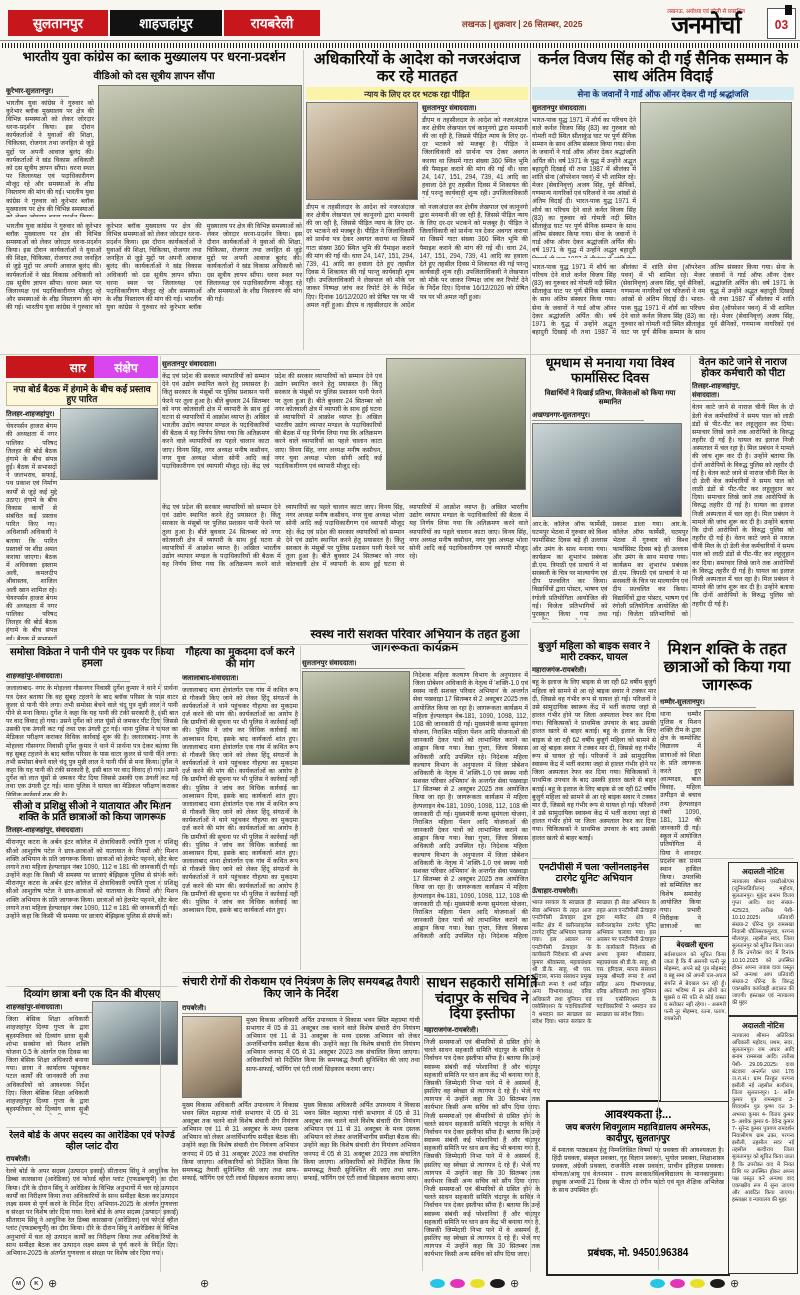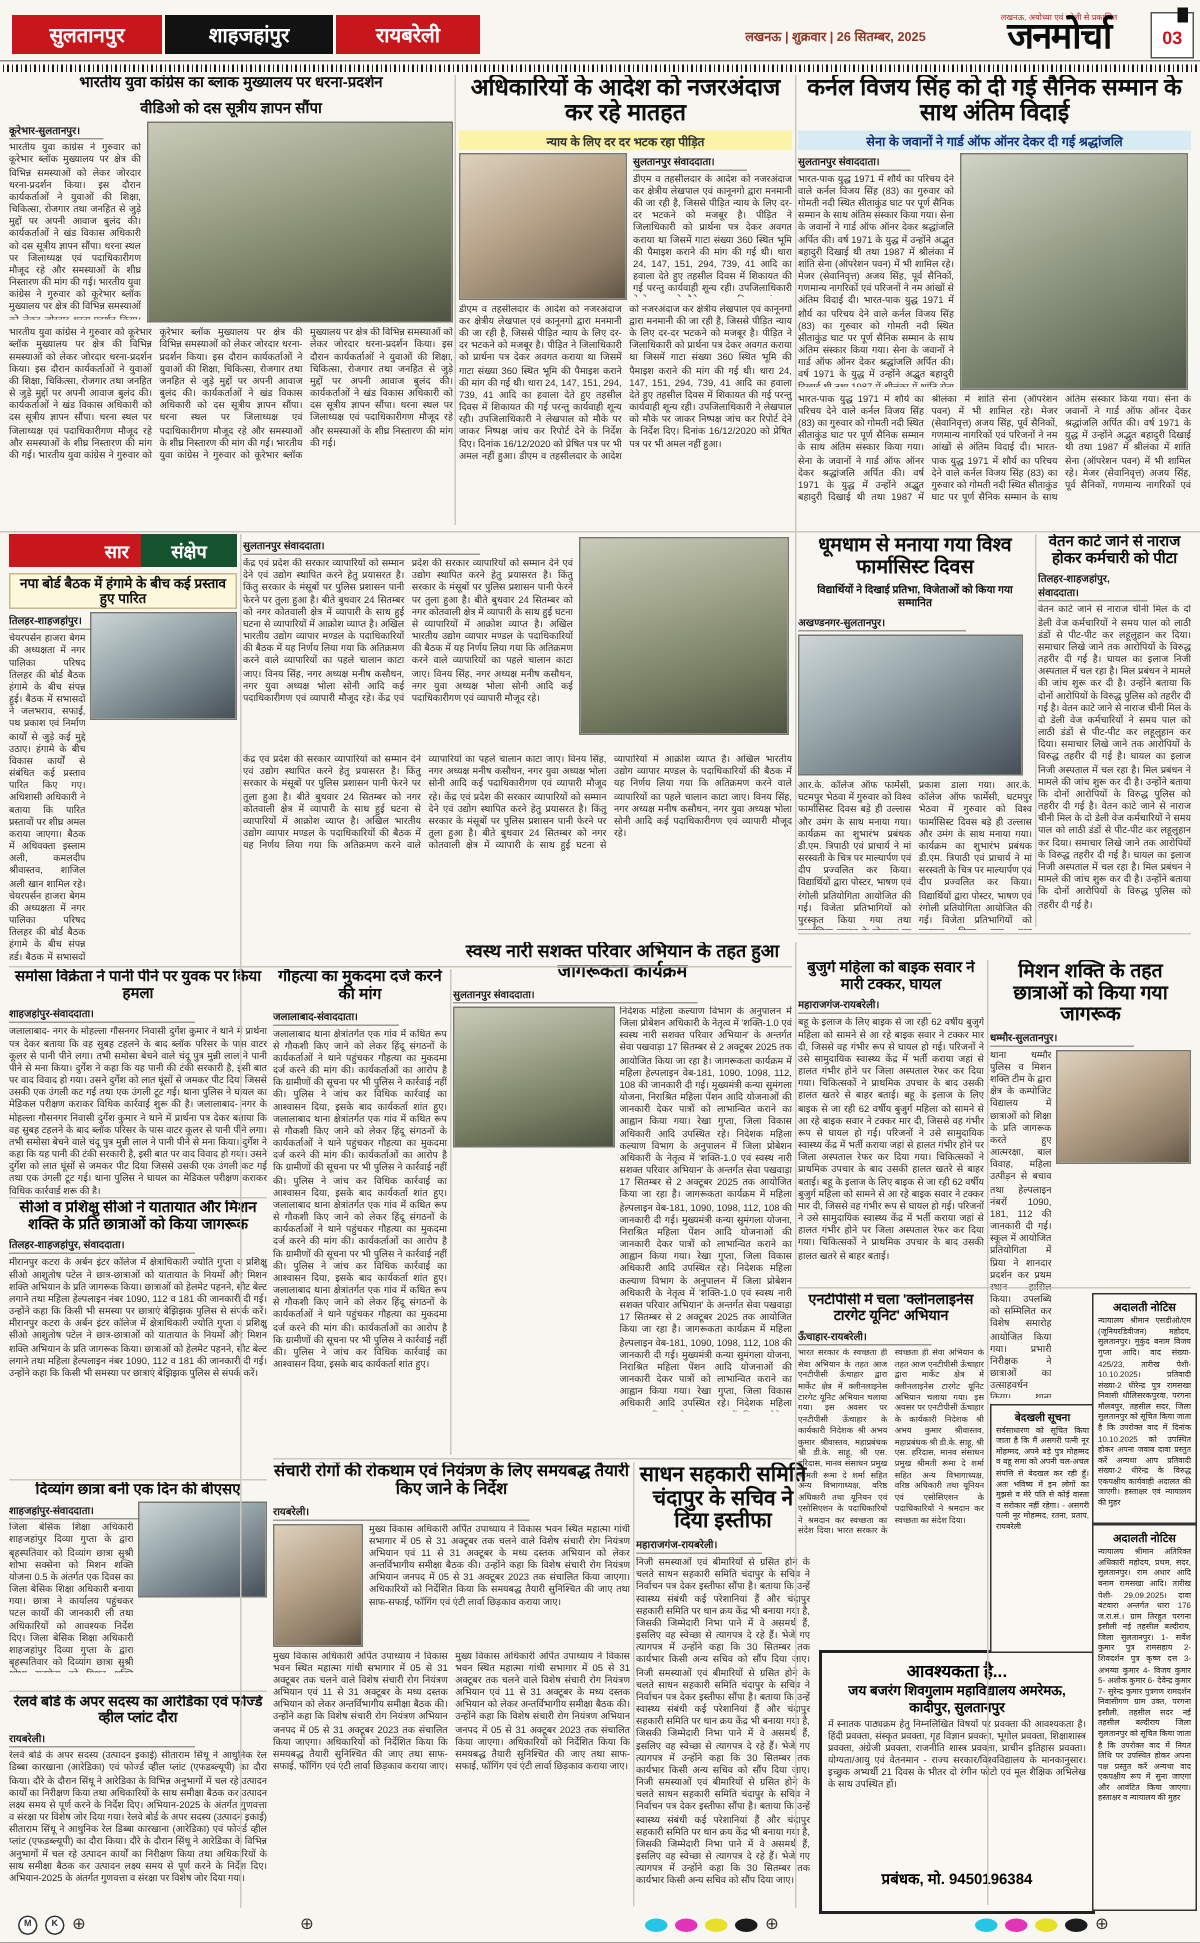--- a/index.html
+++ b/index.html
@@ -3,21 +3,21 @@
 <meta charset="utf-8">
 <style>
   html,body{margin:0;padding:0;background:#6e6e6e;}
   .page{position:relative;width:800px;height:1295px;margin:0 auto;background:#f8f6f0;
         font-family:"Liberation Sans",sans-serif;overflow:hidden;box-shadow:0 0 10px rgba(0,0,0,.5);}
   .tab{position:absolute;top:10px;height:26px;display:flex;align-items:center;justify-content:center;
        color:#fff;font-weight:700;font-size:13.5px;}
   .tab-red{background:#c8161d;}
   .tab-black{background:#121212;}
   .dateline{position:absolute;left:462px;top:18px;width:190px;font-size:8.5px;font-weight:700;
-            color:#8d3a28;text-align:center;}
+            color:#8d3a28;text-align:left;}
   .tagline{position:absolute;left:650px;top:7px;width:112px;font-size:5.5px;color:#c8161d;text-align:center;overflow:hidden;white-space:nowrap;}
   .mast{position:absolute;left:648px;top:13px;width:116px;font-size:24px;font-weight:800;color:#0d0d0d;
         text-align:center;letter-spacing:-1px;line-height:1;}
   .pagebox{position:absolute;left:767px;top:8px;width:27px;height:29px;background:#fff;border:1px solid #555;}
   .pagenum{display:block;margin-top:9px;text-align:center;font-size:12px;font-weight:800;color:#c8161d;}
   .pin{position:absolute;right:3px;top:-4px;width:7px;height:10px;background:#111;}
   .toprule{position:absolute;left:0;top:40px;width:800px;height:1px;background:#888;}
   .barcode{position:absolute;left:2px;top:43px;width:796px;height:5px;
            background:repeating-linear-gradient(90deg,#1c1c1c 0 1px,transparent 1px 3px);}
   .art{position:absolute;overflow:hidden;}
@@ -37,21 +37,21 @@
   .p-warm{background:linear-gradient(150deg,#ddd2bd,#b7a289 45%,#8a7a64 80%,#5f5344);}
   .p-cold{background:linear-gradient(150deg,#cdd6d8,#98a7aa 40%,#68757d 75%,#474f57);}
   .p-crowd{background:linear-gradient(165deg,#c9cbb8,#a0a58c 35%,#767d62 70%,#4e5442);}
   .fr{float:right;margin:0 0 2px 3px;}
   .fl{float:left;margin:0 3px 2px 0;}
   .vl{position:absolute;width:1px;background:#ccc8bd;}
   .hrl{position:absolute;height:1px;background:#ccc8bd;}
   .sarbar{position:absolute;left:6px;top:356px;width:152px;height:22px;display:flex;}
   .sar-red{flex:1;background:#c8161d;color:#fff;font-weight:700;font-size:12px;display:flex;
            align-items:center;justify-content:flex-end;padding-right:8px;}
-  .sar-black{width:64px;background:#14532d;color:#fff;font-weight:700;font-size:12px;display:flex;
+  .sar-black{width:64px;background:#d946ef;color:#fff;font-weight:700;font-size:12px;display:flex;
              align-items:center;justify-content:center;}
   .boxedhl{background:#fdf8dc;border:1px solid #c9b98a;padding:1px;}
   .box{border:1px solid #333;background:#faf8f2;padding:2px 3px;}
   .box2{border:2px solid #222;background:#faf8f2;padding:3px 4px;}
   .notice-t{font-weight:700;text-align:center;font-size:7.5px;margin:1px 0 2px;color:#111;}
   .notice-b{font-size:5.3px;line-height:1.35;text-align:justify;color:#222;}
   .ad-t1{font-weight:700;text-align:center;font-size:11.5px;margin:1px 0;}
   .ad-t2{font-weight:700;text-align:center;font-size:9px;line-height:1.2;margin:1px 0 2px;}
   .ad-f{font-weight:800;text-align:center;font-size:10px;margin-top:3px;}
   .pmgroup{position:absolute;top:1277px;display:flex;gap:5px;align-items:center;height:12px;}
@@ -80,21 +80,21 @@
   <div class="tagline">लखनऊ, अयोध्या एवं बरेली से प्रकाशित</div>
   <div class="mast">जनमोर्चा</div>
   <div class="pagebox">
     <span class="pin"></span>
     <span class="pagenum">03</span>
   </div>
   <div class="toprule"></div>
   <div class="barcode"></div>
 
   <section class="art" style="left:6px;top:50px;width:296px;height:302px">
-    <h1 class="hl" style="font-size:10px">भारतीय युवा कांग्रेस का ब्लाक मुख्यालय पर धरना-प्रदर्शन</h1>
+    <h1 class="hl" style="font-size:13px">भारतीय युवा कांग्रेस का ब्लाक मुख्यालय पर धरना-प्रदर्शन</h1>
     <div class="sub sub-plain">वीडिओ को दस सूत्रीय ज्ञापन सौंपा</div>
     <div class="row">
       <div style="width:88px;flex:none">
         <div class="byline">कूरेभार-सुलतानपुर।</div>
         <div class="body" style="height:118px">भारतीय युवा कांग्रेस ने गुरुवार को कूरेभार ब्लॉक मुख्यालय पर क्षेत्र की विभिन्न समस्याओं को लेकर जोरदार धरना-प्रदर्शन किया। इस दौरान कार्यकर्ताओं ने युवाओं की शिक्षा, चिकित्सा, रोजगार तथा जनहित से जुड़े मुद्दों पर अपनी आवाज बुलंद की। कार्यकर्ताओं ने खंड विकास अधिकारी को दस सूत्रीय ज्ञापन सौंपा। धरना स्थल पर जिलाध्यक्ष एवं पदाधिकारीगण मौजूद रहे और समस्याओं के शीघ्र निस्तारण की मांग की गई। भारतीय युवा कांग्रेस ने गुरुवार को कूरेभार ब्लॉक मुख्यालय पर क्षेत्र की विभिन्न समस्याओं को लेकर जोरदार धरना-प्रदर्शन किया। इस दौरान कार्यकर्ताओं ने युवाओं की शिक्षा, चिकित्सा, रोजगार तथा जनहित से जुड़े मुद्दों पर अपनी आवाज बुलंद की। कार्यकर्ताओं ने खंड विकास अधिकारी को दस सूत्रीय ज्ञापन सौंपा। धरना स्थल पर जिलाध्यक्ष एवं पदाधिकारीगण मौजूद रहे और समस्याओं के शीघ्र निस्तारण की मांग की गई।</div>
       </div>
       <div class="photo p-crowd" style="width:202px;height:132px"></div>
     </div>
     <div class="body c3" style="height:142px;margin-top:3px">भारतीय युवा कांग्रेस ने गुरुवार को कूरेभार ब्लॉक मुख्यालय पर क्षेत्र की विभिन्न समस्याओं को लेकर जोरदार धरना-प्रदर्शन किया। इस दौरान कार्यकर्ताओं ने युवाओं की शिक्षा, चिकित्सा, रोजगार तथा जनहित से जुड़े मुद्दों पर अपनी आवाज बुलंद की। कार्यकर्ताओं ने खंड विकास अधिकारी को दस सूत्रीय ज्ञापन सौंपा। धरना स्थल पर जिलाध्यक्ष एवं पदाधिकारीगण मौजूद रहे और समस्याओं के शीघ्र निस्तारण की मांग की गई। भारतीय युवा कांग्रेस ने गुरुवार को कूरेभार ब्लॉक मुख्यालय पर क्षेत्र की विभिन्न समस्याओं को लेकर जोरदार धरना-प्रदर्शन किया। इस दौरान कार्यकर्ताओं ने युवाओं की शिक्षा, चिकित्सा, रोजगार तथा जनहित से जुड़े मुद्दों पर अपनी आवाज बुलंद की। कार्यकर्ताओं ने खंड विकास अधिकारी को दस सूत्रीय ज्ञापन सौंपा। धरना स्थल पर जिलाध्यक्ष एवं पदाधिकारीगण मौजूद रहे और समस्याओं के शीघ्र निस्तारण की मांग की गई। भारतीय युवा कांग्रेस ने गुरुवार को कूरेभार ब्लॉक मुख्यालय पर क्षेत्र की विभिन्न समस्याओं को लेकर जोरदार धरना-प्रदर्शन किया। इस दौरान कार्यकर्ताओं ने युवाओं की शिक्षा, चिकित्सा, रोजगार तथा जनहित से जुड़े मुद्दों पर अपनी आवाज बुलंद की। कार्यकर्ताओं ने खंड विकास अधिकारी को दस सूत्रीय ज्ञापन सौंपा। धरना स्थल पर जिलाध्यक्ष एवं पदाधिकारीगण मौजूद रहे और समस्याओं के शीघ्र निस्तारण की मांग की गई।</div>
   </section>
@@ -191,21 +191,21 @@
     </div>
   </section>
 
   <section class="art" style="left:532px;top:640px;width:124px;height:216px">
     <h2 class="hl" style="font-size:10px">बुजुर्ग महिला को बाइक सवार ने मारी टक्कर, घायल</h2>
     <div class="byline">महाराजगंज-रायबरेली।</div>
     <div class="body" style="height:168px">बहू के इलाज के लिए बाइक से जा रही 62 वर्षीय बुजुर्ग महिला को सामने से आ रहे बाइक सवार ने टक्कर मार दी, जिससे वह गंभीर रूप से घायल हो गई। परिजनों ने उसे सामुदायिक स्वास्थ्य केंद्र में भर्ती कराया जहां से हालत गंभीर होने पर जिला अस्पताल रेफर कर दिया गया। चिकित्सकों ने प्राथमिक उपचार के बाद उसकी हालत खतरे से बाहर बताई। बहू के इलाज के लिए बाइक से जा रही 62 वर्षीय बुजुर्ग महिला को सामने से आ रहे बाइक सवार ने टक्कर मार दी, जिससे वह गंभीर रूप से घायल हो गई। परिजनों ने उसे सामुदायिक स्वास्थ्य केंद्र में भर्ती कराया जहां से हालत गंभीर होने पर जिला अस्पताल रेफर कर दिया गया। चिकित्सकों ने प्राथमिक उपचार के बाद उसकी हालत खतरे से बाहर बताई। बहू के इलाज के लिए बाइक से जा रही 62 वर्षीय बुजुर्ग महिला को सामने से आ रहे बाइक सवार ने टक्कर मार दी, जिससे वह गंभीर रूप से घायल हो गई। परिजनों ने उसे सामुदायिक स्वास्थ्य केंद्र में भर्ती कराया जहां से हालत गंभीर होने पर जिला अस्पताल रेफर कर दिया गया। चिकित्सकों ने प्राथमिक उपचार के बाद उसकी हालत खतरे से बाहर बताई।</div>
   </section>
 
   <section class="art" style="left:660px;top:640px;width:134px;height:292px">
-    <h2 class="hl" style="font-size:13px">मिशन शक्ति के तहत छात्राओं को किया गया जागरूक</h2>
+    <h2 class="hl" style="font-size:16px">मिशन शक्ति के तहत छात्राओं को किया गया जागरूक</h2>
     <div class="byline">धम्मौर-सुलतानपुर।</div>
     <div>
       <div class="photo p-warm fr" style="width:88px;height:74px"></div>
       <div class="body" style="height:232px">थाना धम्मौर पुलिस व मिशन शक्ति टीम के द्वारा क्षेत्र के कम्पोजिट विद्यालय में छात्राओं को शिक्षा के प्रति जागरूक करते हुए आत्मरक्षा, बाल विवाह, महिला उत्पीड़न से बचाव तथा हेल्पलाइन नंबरों 1090, 181, 112 की जानकारी दी गई। स्कूल में आयोजित प्रतियोगिता में प्रिया ने शानदार प्रदर्शन कर प्रथम स्थान हासिल किया। उपलब्धि को सम्मिलित कर विशेष समारोह आयोजित किया गया। प्रभारी निरीक्षक ने छात्राओं का उत्साहवर्धन किया। थाना धम्मौर पुलिस व मिशन शक्ति टीम के द्वारा क्षेत्र के कम्पोजिट विद्यालय में छात्राओं को शिक्षा के प्रति जागरूक करते हुए आत्मरक्षा, बाल विवाह, महिला उत्पीड़न से बचाव तथा हेल्पलाइन नंबरों 1090, 181, 112 की जानकारी दी गई। स्कूल में आयोजित प्रतियोगिता में प्रिया ने शानदार प्रदर्शन कर प्रथम स्थान हासिल किया। उपलब्धि को सम्मिलित कर विशेष समारोह आयोजित किया गया। प्रभारी निरीक्षक ने छात्राओं का उत्साहवर्धन किया। थाना धम्मौर पुलिस व मिशन शक्ति टीम के द्वारा क्षेत्र के कम्पोजिट विद्यालय में छात्राओं को शिक्षा के प्रति जागरूक करते हुए आत्मरक्षा, बाल विवाह, महिला उत्पीड़न से बचाव तथा हेल्पलाइन नंबरों 1090, 181, 112 की जानकारी दी गई। स्कूल में आयोजित प्रतियोगिता में प्रिया ने शानदार प्रदर्शन कर प्रथम स्थान हासिल किया। उपलब्धि को सम्मिलित कर विशेष समारोह आयोजित किया गया। प्रभारी निरीक्षक ने छात्राओं का उत्साहवर्धन किया।</div>
     </div>
   </section>
 
   <section class="art" style="left:532px;top:862px;width:124px;height:236px">
     <h2 class="hl" style="font-size:9.5px">एनटीपीसी में चला 'क्लीनलाइनेस टारगेट यूनिट' अभियान</h2>
     <div class="byline">ऊँचाहार-रायबरेली।</div>

